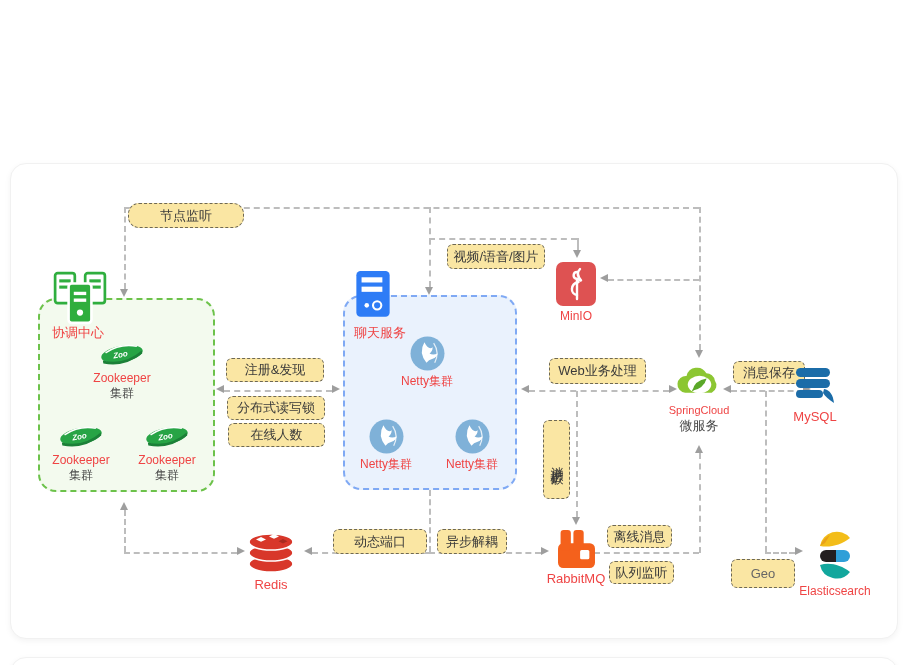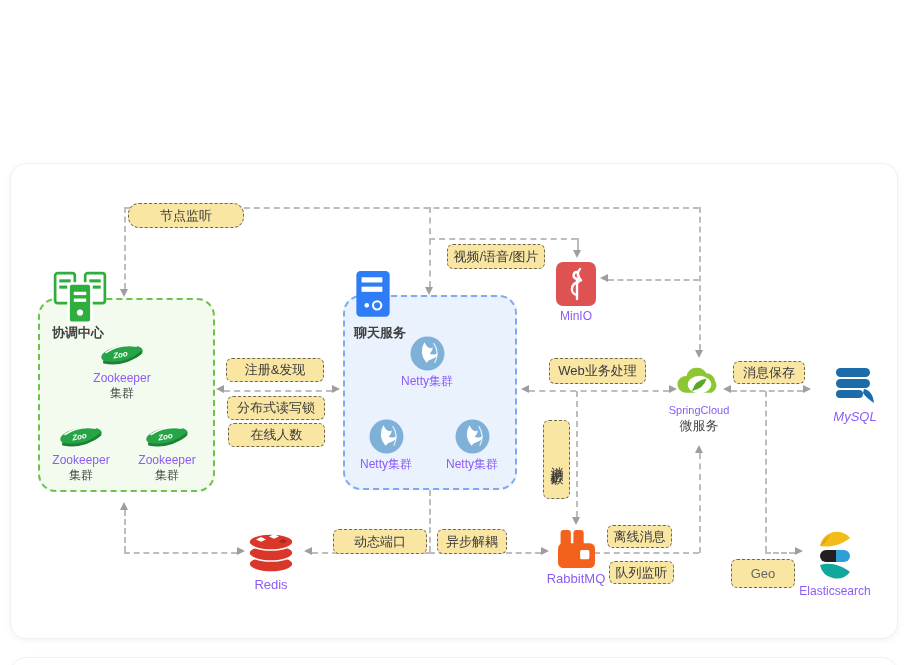--- a/index.html
+++ b/index.html
@@ -18,24 +18,24 @@
   .ar.l{border-top:4.5px solid transparent;border-bottom:4.5px solid transparent;border-right:8px solid #9e9e9e;}
   .ar.r{border-top:4.5px solid transparent;border-bottom:4.5px solid transparent;border-left:8px solid #9e9e9e;}
   
   .ylab{position:absolute;background:#fae6a3;border:1px dashed #6e6854;border-radius:6px;
         display:flex;align-items:center;justify-content:center;font-size:13px;color:#3a3a3a;
         box-sizing:border-box;white-space:nowrap;z-index:5;}
   .ylab .vtext{writing-mode:vertical-rl;letter-spacing:2px;white-space:normal;}
   
   .gbox{position:absolute;background:#f3faee;border:2px dashed #6cc24a;border-radius:18px;box-sizing:border-box;}
   .bbox{position:absolute;background:#eaf2fd;border:2px dashed #7fa9f4;border-radius:18px;box-sizing:border-box;}
-  .grouptitle{position:absolute;font-size:13px;font-weight:700;color:#404040;z-index:6;white-space:nowrap;}
+  .grouptitle{position:absolute;font-size:13px;font-weight:400;color:#ef4444;z-index:6;white-space:nowrap;}
   
   .node{position:absolute;display:flex;flex-direction:column;align-items:center;z-index:6;}
-  .node .nm{font-size:12px;color:#8b5cf6;line-height:15px;margin-top:3px;white-space:nowrap;}
+  .node .nm{font-size:12px;color:#ef4444;line-height:15px;margin-top:3px;white-space:nowrap;}
   .node .nm2{font-size:12px;color:#4a4a4a;line-height:15px;white-space:nowrap;}
   .icwrap{display:flex;align-items:center;justify-content:center;}
 </style>
 </head>
 <body>
 
 <div class="screen">
 
 
   <div class="card" style="left:10px;top:163px;width:886px;height:474px;"></div>
@@ -253,21 +253,21 @@
         <path d="M38 15 a8.5 8.5 0 0 0 -8.3 -7 a10.5 10.5 0 0 0 -19.4 2.6 A8 8 0 0 0 9 27 h26 A8 8 0 0 0 38 15 z" fill="#8cc632"></path>
         <ellipse cx="23" cy="19" rx="11.5" ry="8.5" fill="#fff"></ellipse>
         <path d="M16 25 Q18 15 30 13 Q27 23 16 25 Z" fill="#5ba829"></path>
         <path d="M16 25 q6 -6 12 -8" stroke="#5ba829" stroke-width="1.2" fill="none"></path>
       </svg>
     </span>
     <span class="nm" style="font-size:11px">SpringCloud</span>
     <span class="nm2" style="font-size:13px">微服务</span>
   </div>
 
-  <div class="node" style="left:820px;top:366px;width:70px;font-style:italic;">
+  <div class="node" style="left:780px;top:366px;width:70px;">
     <span class="icwrap">
       <svg width="46" height="40" viewBox="0 0 46 40">
         <g fill="#1b6ca8">
           <rect x="4" y="2" width="34" height="9" rx="4.5"></rect>
           <rect x="4" y="13" width="34" height="9" rx="4.5"></rect>
           <rect x="4" y="24" width="27" height="8" rx="4"></rect>
           <path d="M32 23 c6 1 9 6 10 14 c-5 -3 -9 -7 -11 -10 z"></path>
         </g>
       </svg>
     </span>

